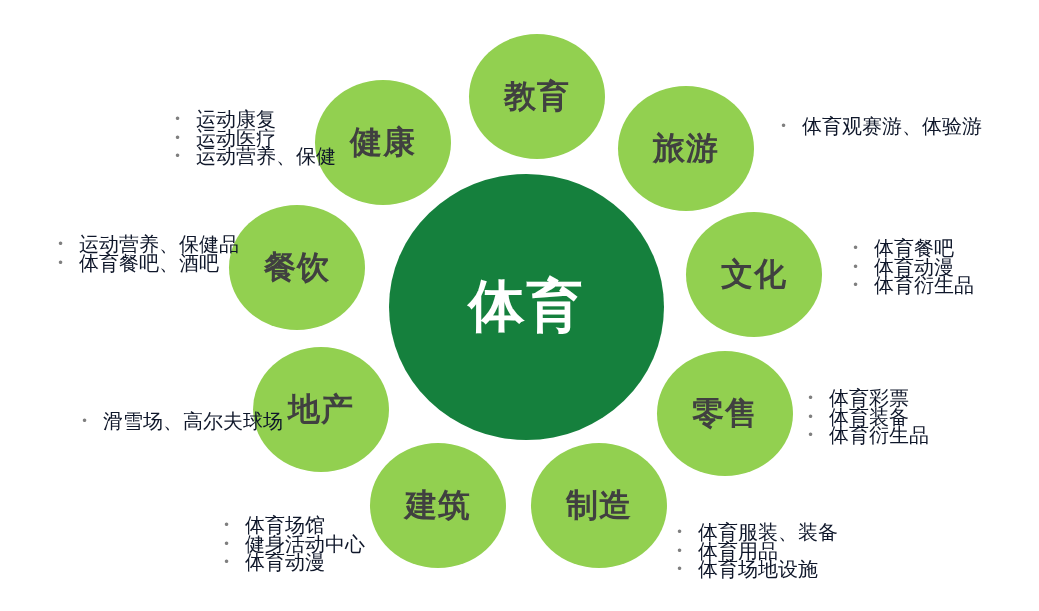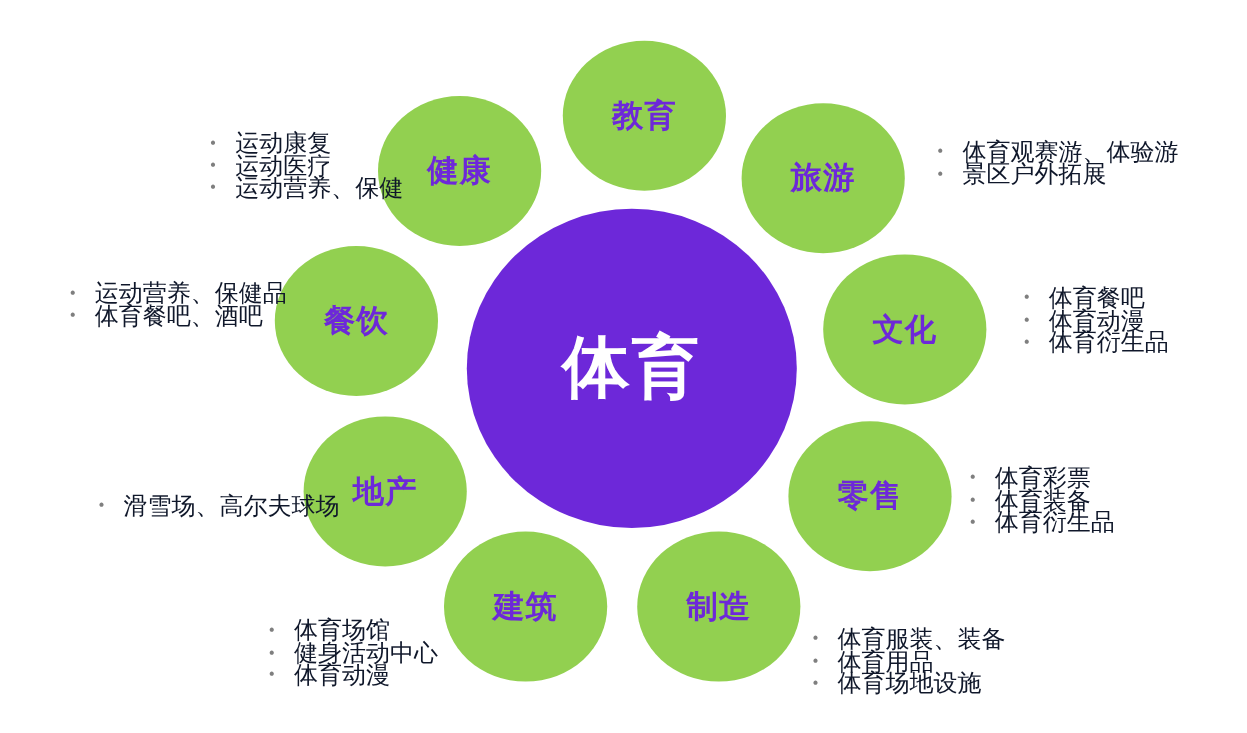--- a/index.html
+++ b/index.html
@@ -1,21 +1,21 @@
 <!DOCTYPE html>
 <html><head>
   <meta charset="utf-8">
   <style>
     html, body { margin: 0; padding: 0; background: #ffffff; }
     body { width: 1039px; height: 611px; position: relative; overflow: hidden;
       font-family: "DejaVu Sans", "Liberation Sans", sans-serif; }
     .node { position: absolute; border-radius: 50%; display: flex; align-items: center; justify-content: center; }
     .node.green { background: #92d050; width: 136px; height: 125px; }
-    .node.blue { background: #6d28d9; }
-    .node-label { color: #6d28d9; font-weight: bold; font-size: 26px; letter-spacing: 1px; text-align: center; }
+    .node.blue { background: #15803d; }
+    .node-label { color: #404040; font-weight: bold; font-size: 32px; letter-spacing: 1px; text-align: center; }
     .center-label { color: #ffffff; font-weight: bold; font-size: 56px; letter-spacing: 2px; }
     .bullets { position: absolute; margin: 0; padding: 0; list-style: none; }
     .bullets li { position: relative; padding-left: 24px; font-size: 20px; line-height: 18.5px; color: #0f172a; white-space: nowrap; }
     .bullets li::before { content: "•"; position: absolute; left: 2px; top: 0; color: #7f7f7f; font-size: 12px; }
   </style>
 </head>
 <body>
 
 <div class="node blue" style="left:389px; top:174px; width:275px; height:266px;">
   <span class="center-label">体育</span>
@@ -23,21 +23,20 @@
 
 <div class="node green" style="left:469px; top:34px;">
   <span class="node-label">教育</span>
 </div>
 
 <div class="node green" style="left:618px; top:86px;">
   <span class="node-label">旅游</span>
 </div>
 <ul class="bullets" style="left:778px; top:117px;">
   <li>体育观赛游、体验游</li>
-  <li>景区户外拓展</li>
 </ul>
 
 <div class="node green" style="left:686px; top:212px;">
   <span class="node-label">文化</span>
 </div>
 <ul class="bullets" style="left:850px; top:239px;">
   <li>体育餐吧</li>
   <li>体育动漫</li>
   <li>体育衍生品</li>
 </ul>

